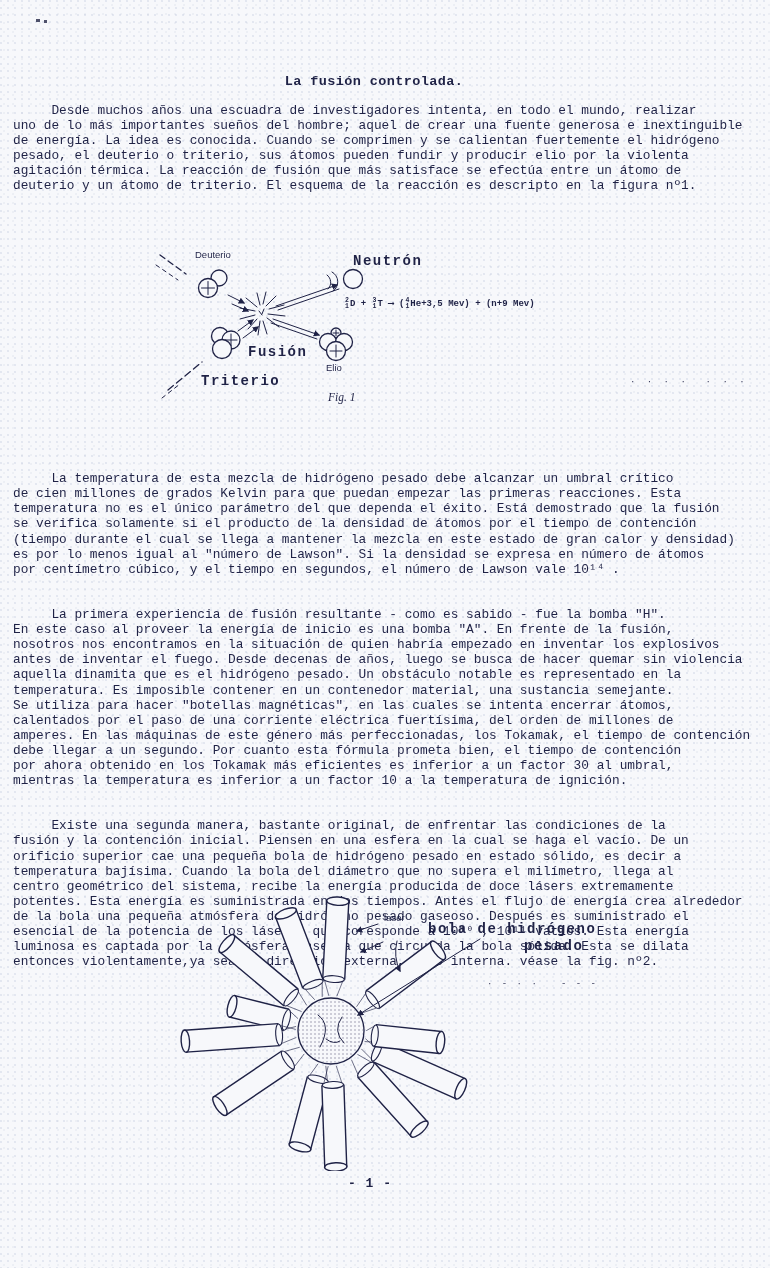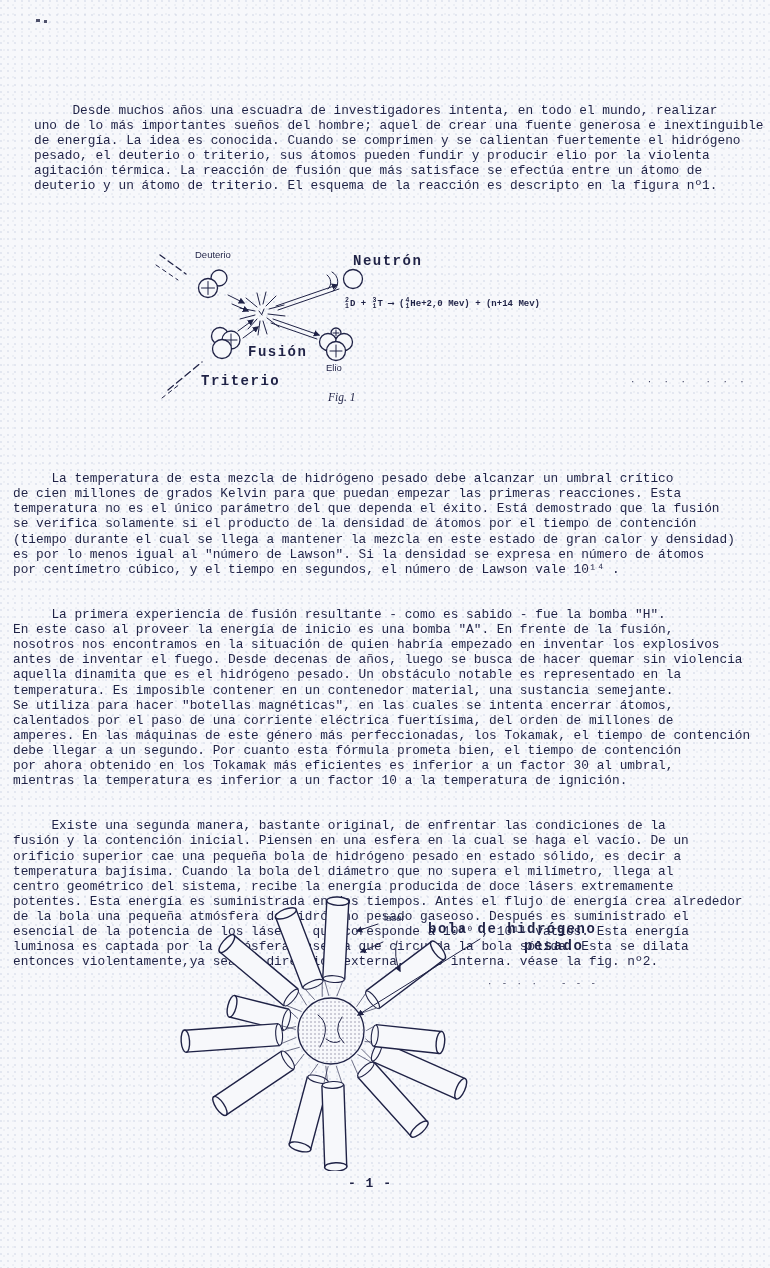--- a/index.html
+++ b/index.html
@@ -14,21 +14,21 @@
     font-family:"Liberation Mono","DejaVu Sans Mono",monospace;
   }
   .abs{position:absolute;}
   .doc-title{
     top:74px;left:0;width:748px;text-align:center;
     font-size:13.5px;font-weight:bold;letter-spacing:0.4px;white-space:pre;
   }
   .body-text{
     font-size:12.8px;line-height:15.1px;white-space:pre;letter-spacing:0;
   }
-  .p1{top:103px;left:13px;margin-left:21px;}
+  .p1{top:103px;left:13px;}
   .pblock{top:441px;left:13px;}
   .speck{background:#232747;opacity:.8;}
   .speck.s1{left:36px;top:19px;width:4px;height:3px;}
   .speck.s2{left:44px;top:20px;width:3px;height:3px;}
   .artifact{font-size:9px;letter-spacing:3px;white-space:pre;opacity:.9;}
   .art1{left:630px;top:377px;}
   .art2{left:487px;top:979px;letter-spacing:2px;}
   .fig1{left:140px;top:243px;z-index:1;}
   .fig2{left:150px;top:893px;z-index:1;}
   .equation{
@@ -56,20 +56,21 @@
   .beam{stroke:#1f2246;stroke-width:0.7;fill:none;opacity:.85;}
 </style>
 </head>
 <body>
 
 <div class="page">
 
   <div class="abs speck s1"></div>
   <div class="abs speck s2"></div>
 
+  <div class="abs doc-title">La fusión controlada.</div>
 
   <div class="abs body-text p1">     Desde muchos años una escuadra de investigadores intenta, en todo el mundo, realizar
 uno de lo más importantes sueños del hombre; aquel de crear una fuente generosa e inextinguible
 de energía. La idea es conocida. Cuando se comprimen y se calientan fuertemente el hidrógeno
 pesado, el deuterio o triterio, sus átomos pueden fundir y producir elio por la violenta
 agitación térmica. La reacción de fusión que más satisface se efectúa entre un átomo de
 deuterio y un átomo de triterio. El esquema de la reacción es descripto en la figura nº1.</div>
 
   <svg class="abs fig1" width="480" height="172" viewBox="0 0 480 172">
     <defs>
@@ -137,21 +138,21 @@
 
     <text class="small-label" x="55" y="15">Deuterio</text>
     <text class="type-label" x="213" y="22">Neutrón</text>
     <text class="type-label" x="108" y="113">Fusión</text>
     <text class="type-label" x="61" y="142">Triterio</text>
     <text class="small-label" x="186" y="128">Elio</text>
     <text class="fig-caption" x="188" y="158">Fig. 1</text>
   </svg>
 
   <div class="abs equation">
-    <span class="frac"><span>2</span><span>1</span></span><span>D + </span><span class="frac"><span>3</span><span>1</span></span><span>T</span><span> ⟶ (</span><span class="frac"><span>4</span><span>1</span></span><span>He+2,0 Mev) + (n+14 Mev)</span>
+    <span class="frac"><span>2</span><span>1</span></span><span>D + </span><span class="frac"><span>3</span><span>1</span></span><span>T</span><span> ⟶ (</span><span class="frac"><span>4</span><span>1</span></span><span>He+3,5 Mev) + (n+9 Mev)</span>
   </div>
 
   <div class="abs artifact art1">· · · ·  · · ·</div>
 
   <div class="abs body-text pblock">
     <div>     La temperatura de esta mezcla de hidrógeno pesado debe alcanzar un umbral crítico
 de cien millones de grados Kelvin para que puedan empezar las primeras reacciones. Esta
 temperatura no es el único parámetro del que dependa el éxito. Está demostrado que la fusión
 se verifica solamente si el producto de la densidad de átomos por el tiempo de contención
 (tiempo durante el cual se llega a mantener la mezcla en este estado de gran calor y densidad)

